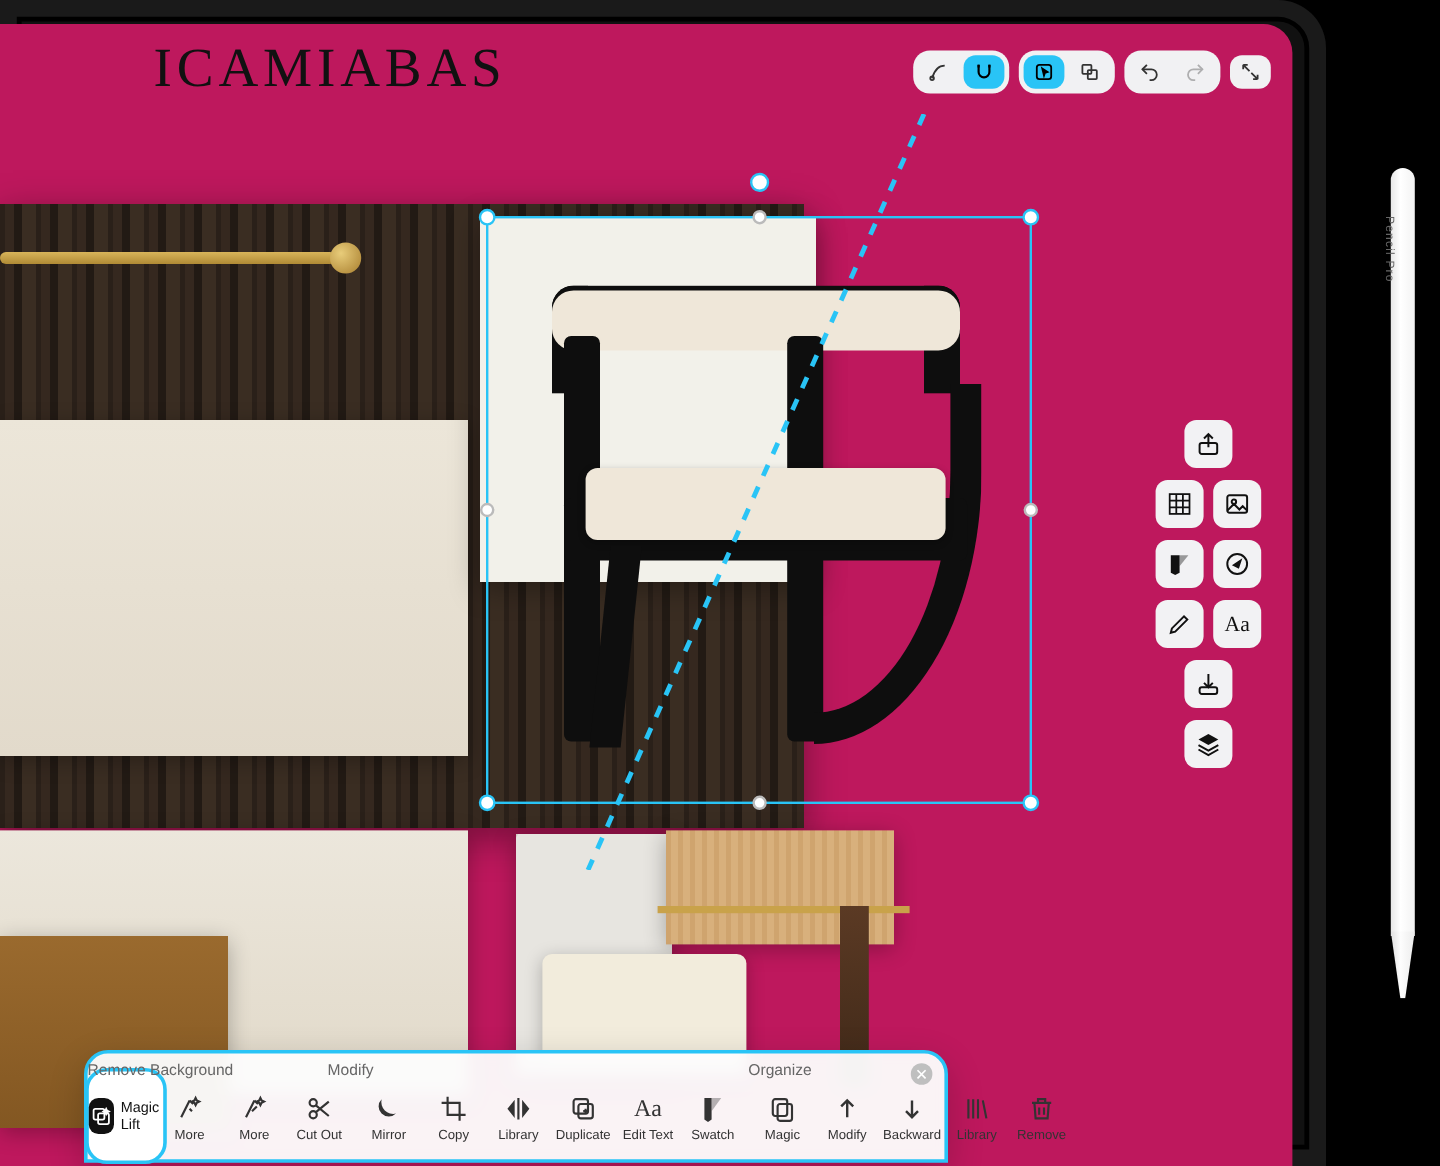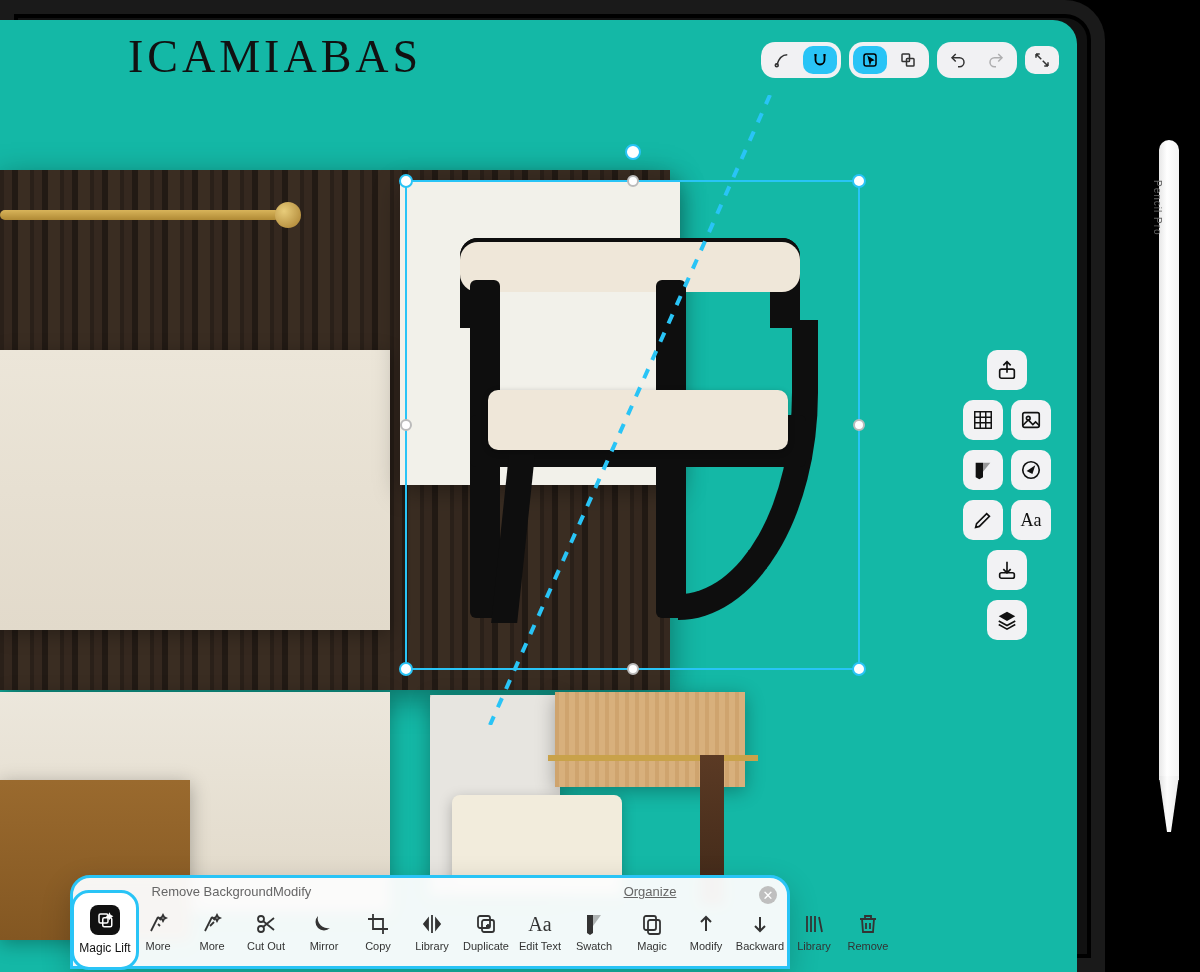--- a/index.html
+++ b/index.html
@@ -1,18 +1,18 @@
 <!DOCTYPE html>
 <html><head>
 <meta charset="utf-8">
 <style>
   * { box-sizing: border-box; margin: 0; padding: 0; }
   body { background: #000; font-family: -apple-system, "SF Pro", "Helvetica Neue", Arial, sans-serif; width: 1200px; height: 972px; position: relative; overflow: hidden; }
   .device { position: absolute; left: 0; top: 0; width: 1105px; height: 972px; background: #111; border-radius: 0 40px 0 0; overflow: hidden; box-shadow: inset 0 0 0 14px #1a1a1a, inset 0 0 0 18px #000; }
-  .screen { position: absolute; left: 0; top: 20px; right: 28px; bottom: 0; background: #14b8a6; border-radius: 0 24px 0 0; overflow: hidden; }
+  .screen { position: absolute; left: 0; top: 20px; right: 28px; bottom: 0; background: #be185d; border-radius: 0 24px 0 0; overflow: hidden; }
 
   
   .topbar { position: absolute; top: 22px; left: 0; right: 0; height: 36px; display: flex; justify-content: flex-end; align-items: center; padding-right: 18px; gap: 8px; }
   .pill { display: flex; border-radius: 14px; background: #f1f1f3; padding: 4px; gap: 4px; }
   .pbtn { width: 34px; height: 28px; border-radius: 10px; display:flex;align-items:center;justify-content:center; color:#333; }
   .pbtn.active { background:#29c4f6; color:#000; }
   .pbtn.disabled { opacity:.35; }
   .topbar svg { width:18px; height:18px; }
 
   
@@ -54,29 +54,29 @@
 
   
   .sidepanel{position:absolute;right:20px;top:330px;width:100px;display:flex;flex-direction:column;align-items:center;gap:10px;}
   .sidepanel .row{display:flex;gap:8px;}
   .sbtn{width:40px;height:40px;border-radius:10px;background:#f2f2f4;display:flex;align-items:center;justify-content:center;color:#111;}
   .sbtn svg{width:22px;height:22px;}
 
   
   .floatbar{position:absolute;left:70px;bottom:3px;width:720px;height:94px;border:3px solid #29c4f6;border-radius:20px 20px 0 0;background:rgba(252,252,252,.96);backdrop-filter:blur(6px);box-shadow:0 10px 30px rgba(0,0,0,.2);}
   .fb-headers{position:absolute;top:6px;left:0;right:0;height:18px;display:flex;font-size:13px;color:#666;}
-  .fb-headers .h1{flex:0 0 200px;text-align:right;padding-left:14px;}
+  .fb-headers .h1{flex:0 0 200px;text-align:left;}
   .fb-headers .h2{flex:0 0 240px;text-align:left;}
-  .fb-headers .h3{flex:1;text-align:center;text-decoration:underline;}
+  .fb-headers .h3{flex:1;text-align:center;}
   .fb-close{position:absolute;right:10px;top:8px;width:18px;height:18px;border-radius:50%;background:#bfbfbf;color:#fff;font-size:13px;display:flex;align-items:center;justify-content:center;}
   .fb-tools{position:absolute;left:58px;right:10px;bottom:6px;top:26px;display:flex;align-items:center;}
   .tool{flex:0 0 auto;display:flex;flex-direction:column;align-items:center;justify-content:flex-end;gap:4px;font-size:11px;color:#333;width:54px;}
   .tool svg{width:24px;height:24px;}
   .sep{width:1px;height:48px;background:#d6d6d8;margin:0 2px;}
-  .magic{position:absolute;left:-2px;bottom:-4px;width:68px;height:80px;border:3px solid #29c4f6;border-radius:18px;background:#fff;display:flex;flex-direction:column;align-items:center;justify-content:center;gap:6px;font-size:12px;color:#111;}
+  .magic{position:absolute;left:-2px;bottom:-4px;width:68px;height:80px;border:3px solid #29c4f6;border-radius:18px;background:#fff;display:flex;flex-direction:row;align-items:center;justify-content:center;gap:6px;font-size:12px;color:#111;}
   .magic .mbox{width:30px;height:30px;border-radius:8px;background:#111;display:flex;align-items:center;justify-content:center;color:#fff;}
 
   
   .pencil{position:absolute;right:16px;top:140px;width:30px;height:700px;}
   .pencil .body{position:absolute;left:5px;top:0;width:20px;height:640px;background:linear-gradient(90deg,#e7e7e7,#fff 40%,#f3f3f3);border-radius:10px 10px 0 0;}
   .pencil .tip{position:absolute;left:5px;top:636px;width:20px;height:56px;background:linear-gradient(90deg,#e0e0e0,#fdfdfd 40%,#ececec);clip-path:polygon(0 0,100% 0,60% 100%,40% 100%);}
   .pencil .label{position:absolute;left:-2px;top:40px;writing-mode:vertical-rl;font-size:10px;color:#666;letter-spacing:1px;}
 </style>
 </head>
 <body>

